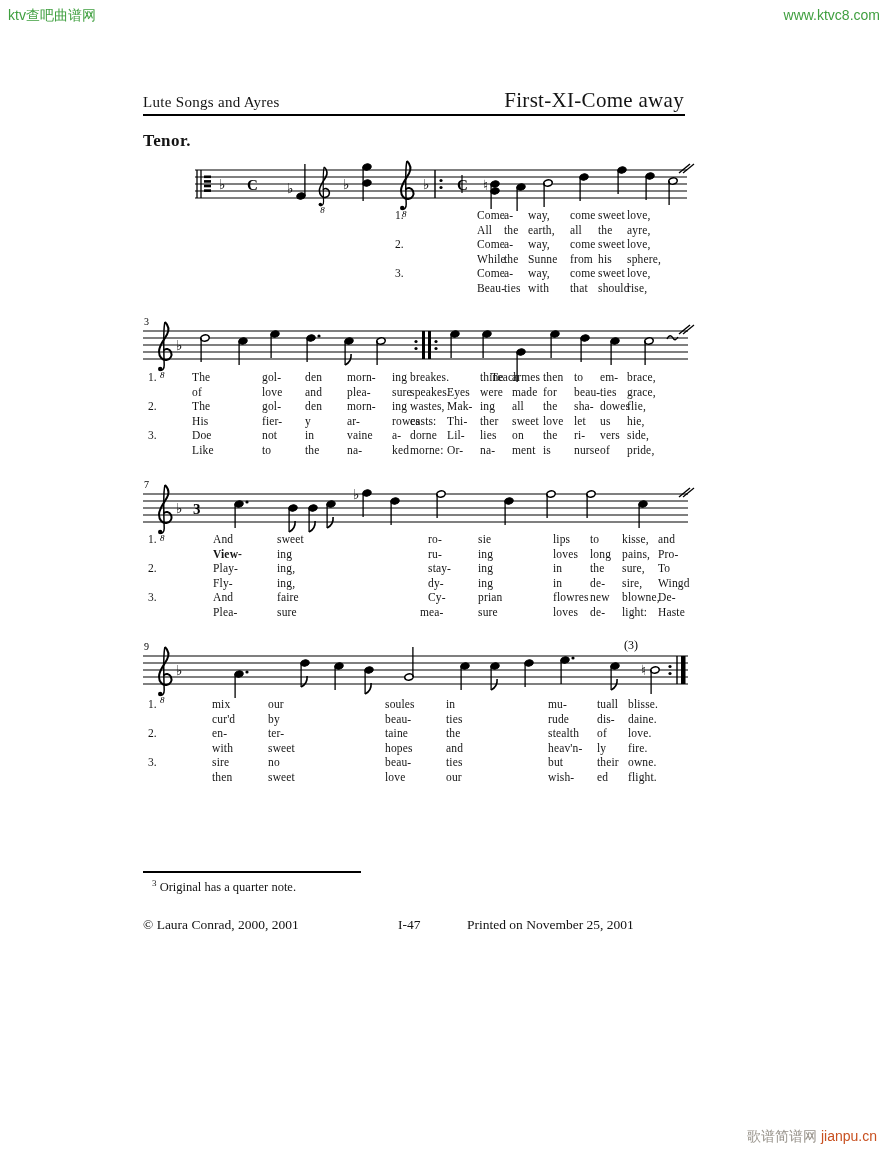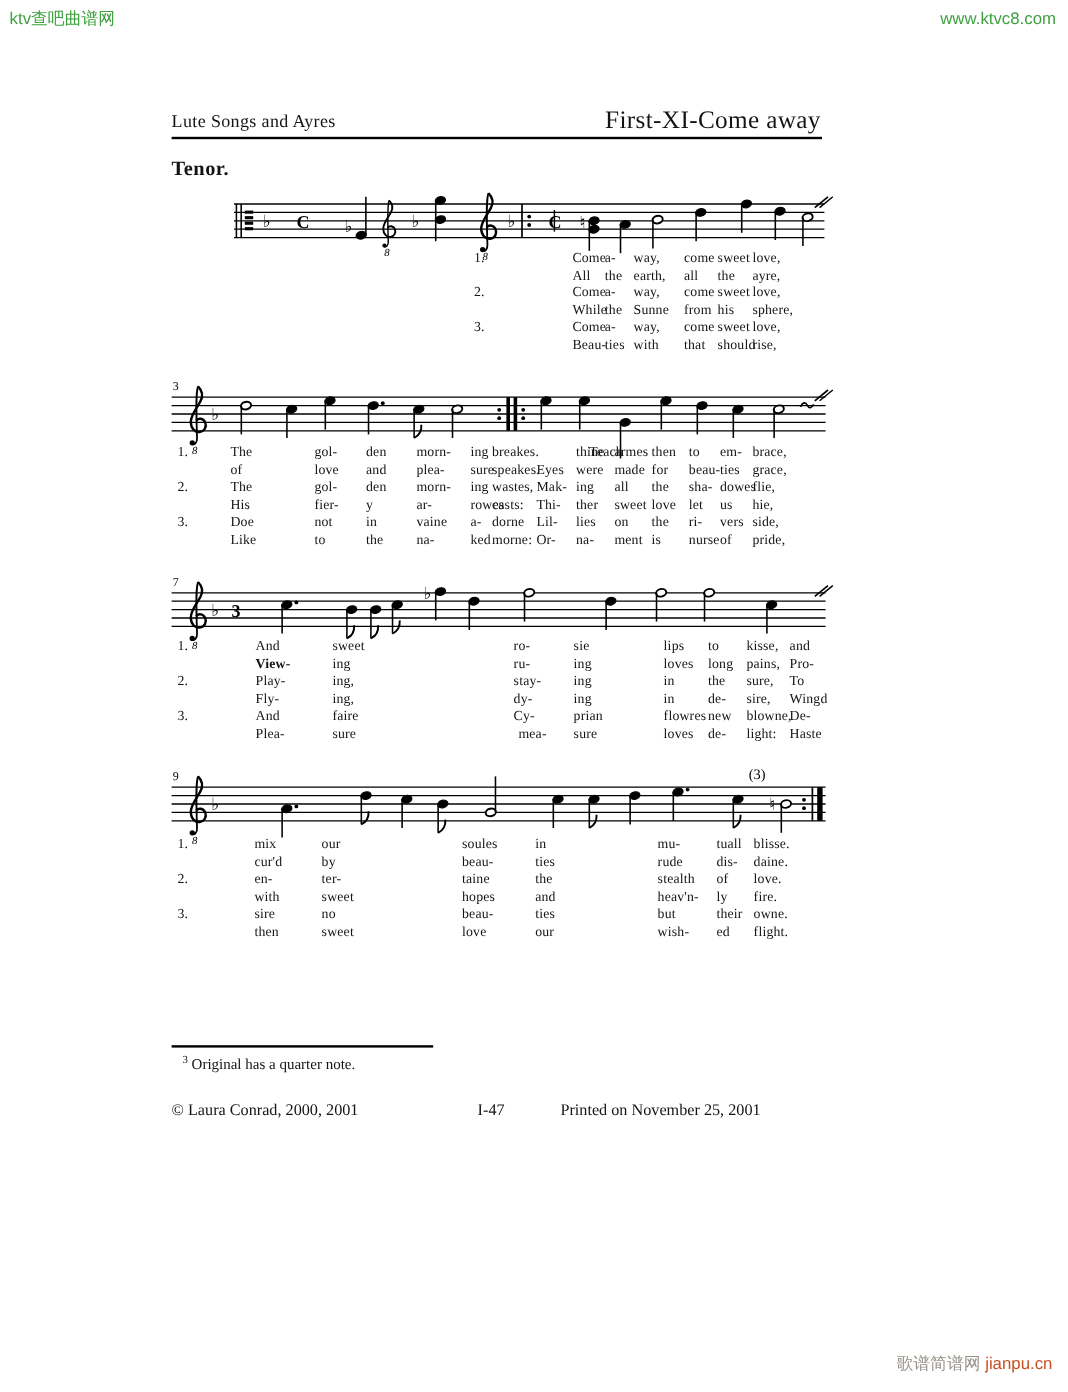--- a/index.html
+++ b/index.html
@@ -413,21 +413,21 @@
     <span class="lyric-word" style="left: 213px; top: 591.4px;">And</span>
     <span class="lyric-word" style="left: 277px; top: 591.4px;">faire</span>
     <span class="lyric-word" style="left: 428px; top: 591.4px;">Cy-</span>
     <span class="lyric-word" style="left: 478px; top: 591.4px;">prian</span>
     <span class="lyric-word" style="left: 553px; top: 591.4px;">flowres</span>
     <span class="lyric-word" style="left: 590px; top: 591.4px;">new</span>
     <span class="lyric-word" style="left: 622px; top: 591.4px;">blowne,</span>
     <span class="lyric-word" style="left: 658px; top: 591.4px;">De-</span>
     <span class="lyric-word" style="left: 213px; top: 606px;">Plea-</span>
     <span class="lyric-word" style="left: 277px; top: 606px;">sure</span>
-    <span class="lyric-word" style="left: 432px; top: 606px;">mea-</span>
+    <span class="lyric-word" style="left: 420px; top: 606px;">mea-</span>
     <span class="lyric-word" style="left: 478px; top: 606px;">sure</span>
     <span class="lyric-word" style="left: 553px; top: 606px;">loves</span>
     <span class="lyric-word" style="left: 590px; top: 606px;">de-</span>
     <span class="lyric-word" style="left: 622px; top: 606px;">light:</span>
     <span class="lyric-word" style="left: 658px; top: 606px;">Haste</span>
     <span class="verse-number" style="left: 148px; top: 698px;">1.</span>
     <span class="verse-number" style="left: 148px; top: 727.2px;">2.</span>
     <span class="verse-number" style="left: 148px; top: 756.4px;">3.</span>
     <span class="lyric-word" style="left: 212px; top: 698px;">mix</span>
     <span class="lyric-word" style="left: 268px; top: 698px;">our</span>

